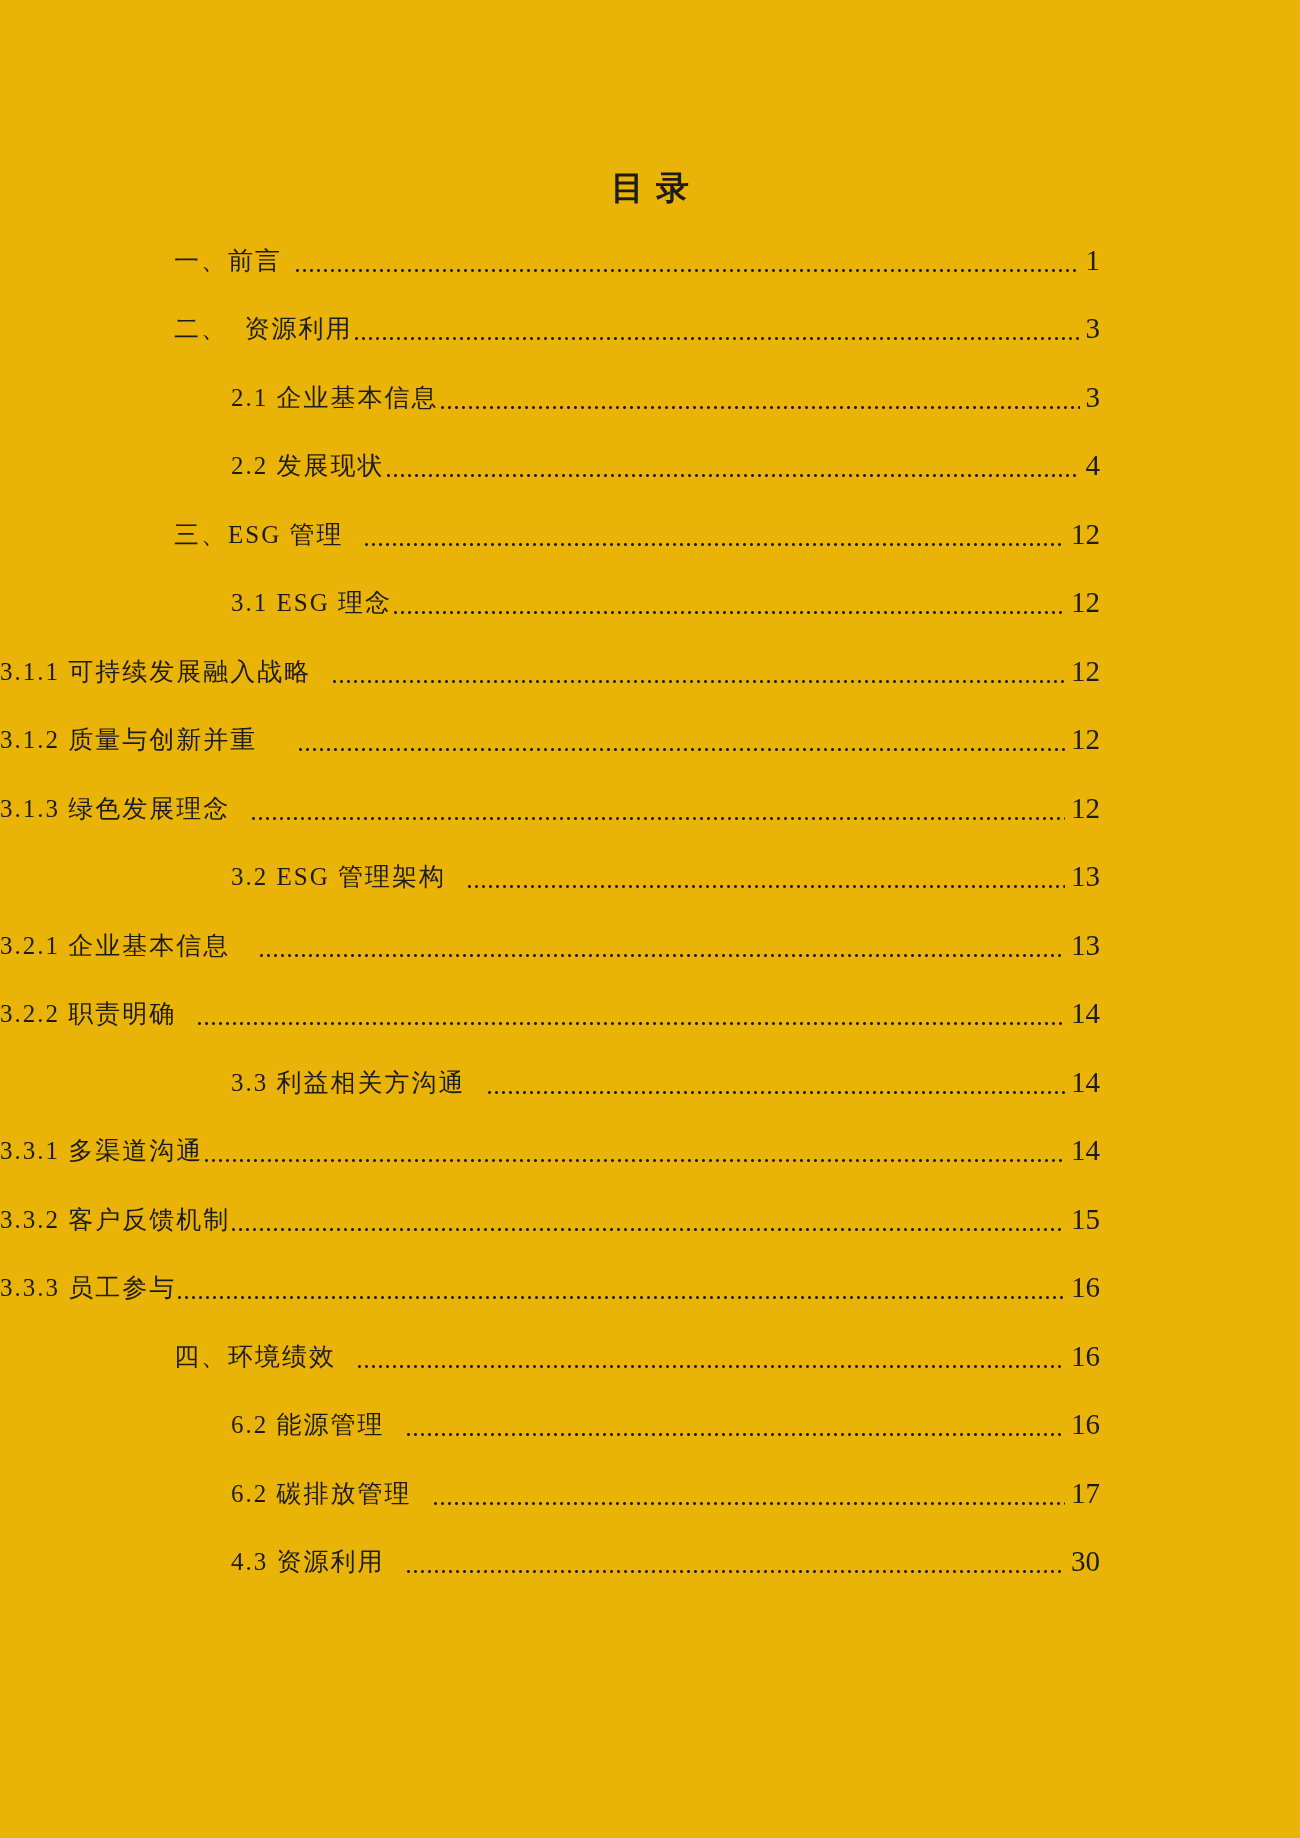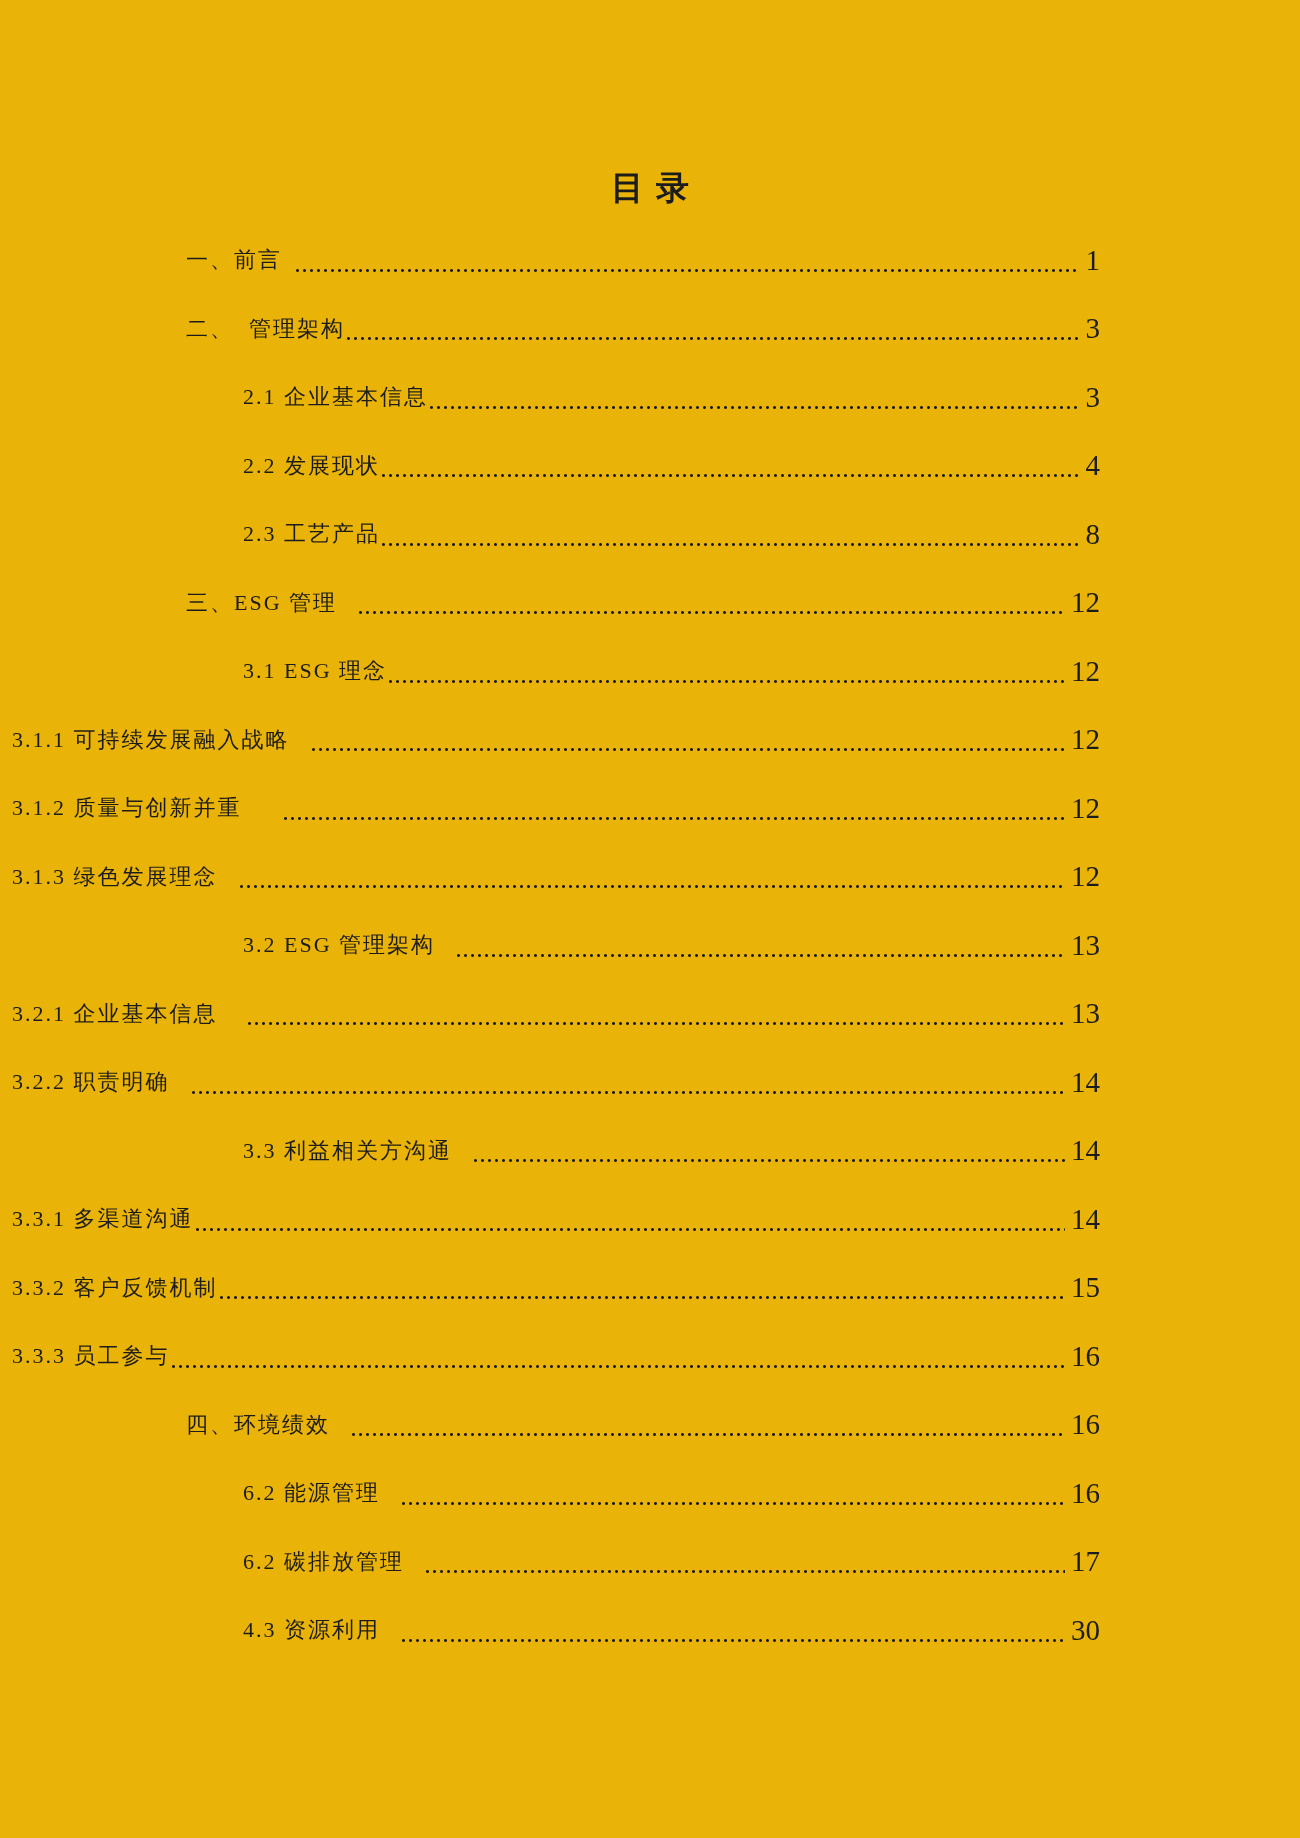--- a/index.html
+++ b/index.html
@@ -31,25 +31,24 @@
     margin-top: 20px;
   }
   .toc-row {
     height: 68.5px;
     display: flex;
     align-items: center;
     padding-right: 200px; 
     box-sizing: border-box;
   }
   .toc-row .label {
-    font-size: 22px;
+    font-size: 25px;
     letter-spacing: 2px;
     white-space: pre;
     flex: 0 0 auto;
-    margin-left: 12px;
   }
   .toc-row .leader {
     flex: 1 1 auto;
     height: 3px;
     margin-left: 2px;
     transform: translateY(10px); 
     background-image: radial-gradient(circle at 1.5px 1.5px, #1c1c1c 1.25px, rgba(0,0,0,0) 1.6px);
     background-size: 7px 3px;
     background-repeat: repeat-x;
     background-position: left center;
@@ -80,42 +79,37 @@
 
   <div class="toc">
 
     <div class="toc-row lvl0 gap1">
       <span class="label">一、前言</span>
       <span class="leader"></span>
       <span class="pagenum">1</span>
     </div>
 
     <div class="toc-row lvl0 gap0">
-      <span class="label">二、  管理架构</span>
+      <span class="label">二、  资源利用</span>
       <span class="leader"></span>
       <span class="pagenum">3</span>
     </div>
 
     <div class="toc-row lvl1 gap0">
       <span class="label">2.1 企业基本信息</span>
       <span class="leader"></span>
       <span class="pagenum">3</span>
     </div>
 
     <div class="toc-row lvl1 gap0">
       <span class="label">2.2 发展现状</span>
       <span class="leader"></span>
       <span class="pagenum">4</span>
     </div>
 
-    <div class="toc-row lvl1 gap0">
-      <span class="label">2.3 工艺产品</span>
-      <span class="leader"></span>
-      <span class="pagenum">8</span>
-    </div>
 
     <div class="toc-row lvl0 gap2">
       <span class="label">三、ESG 管理</span>
       <span class="leader"></span>
       <span class="pagenum">12</span>
     </div>
 
     <div class="toc-row lvl1 gap0">
       <span class="label">3.1 ESG 理念</span>
       <span class="leader"></span>

